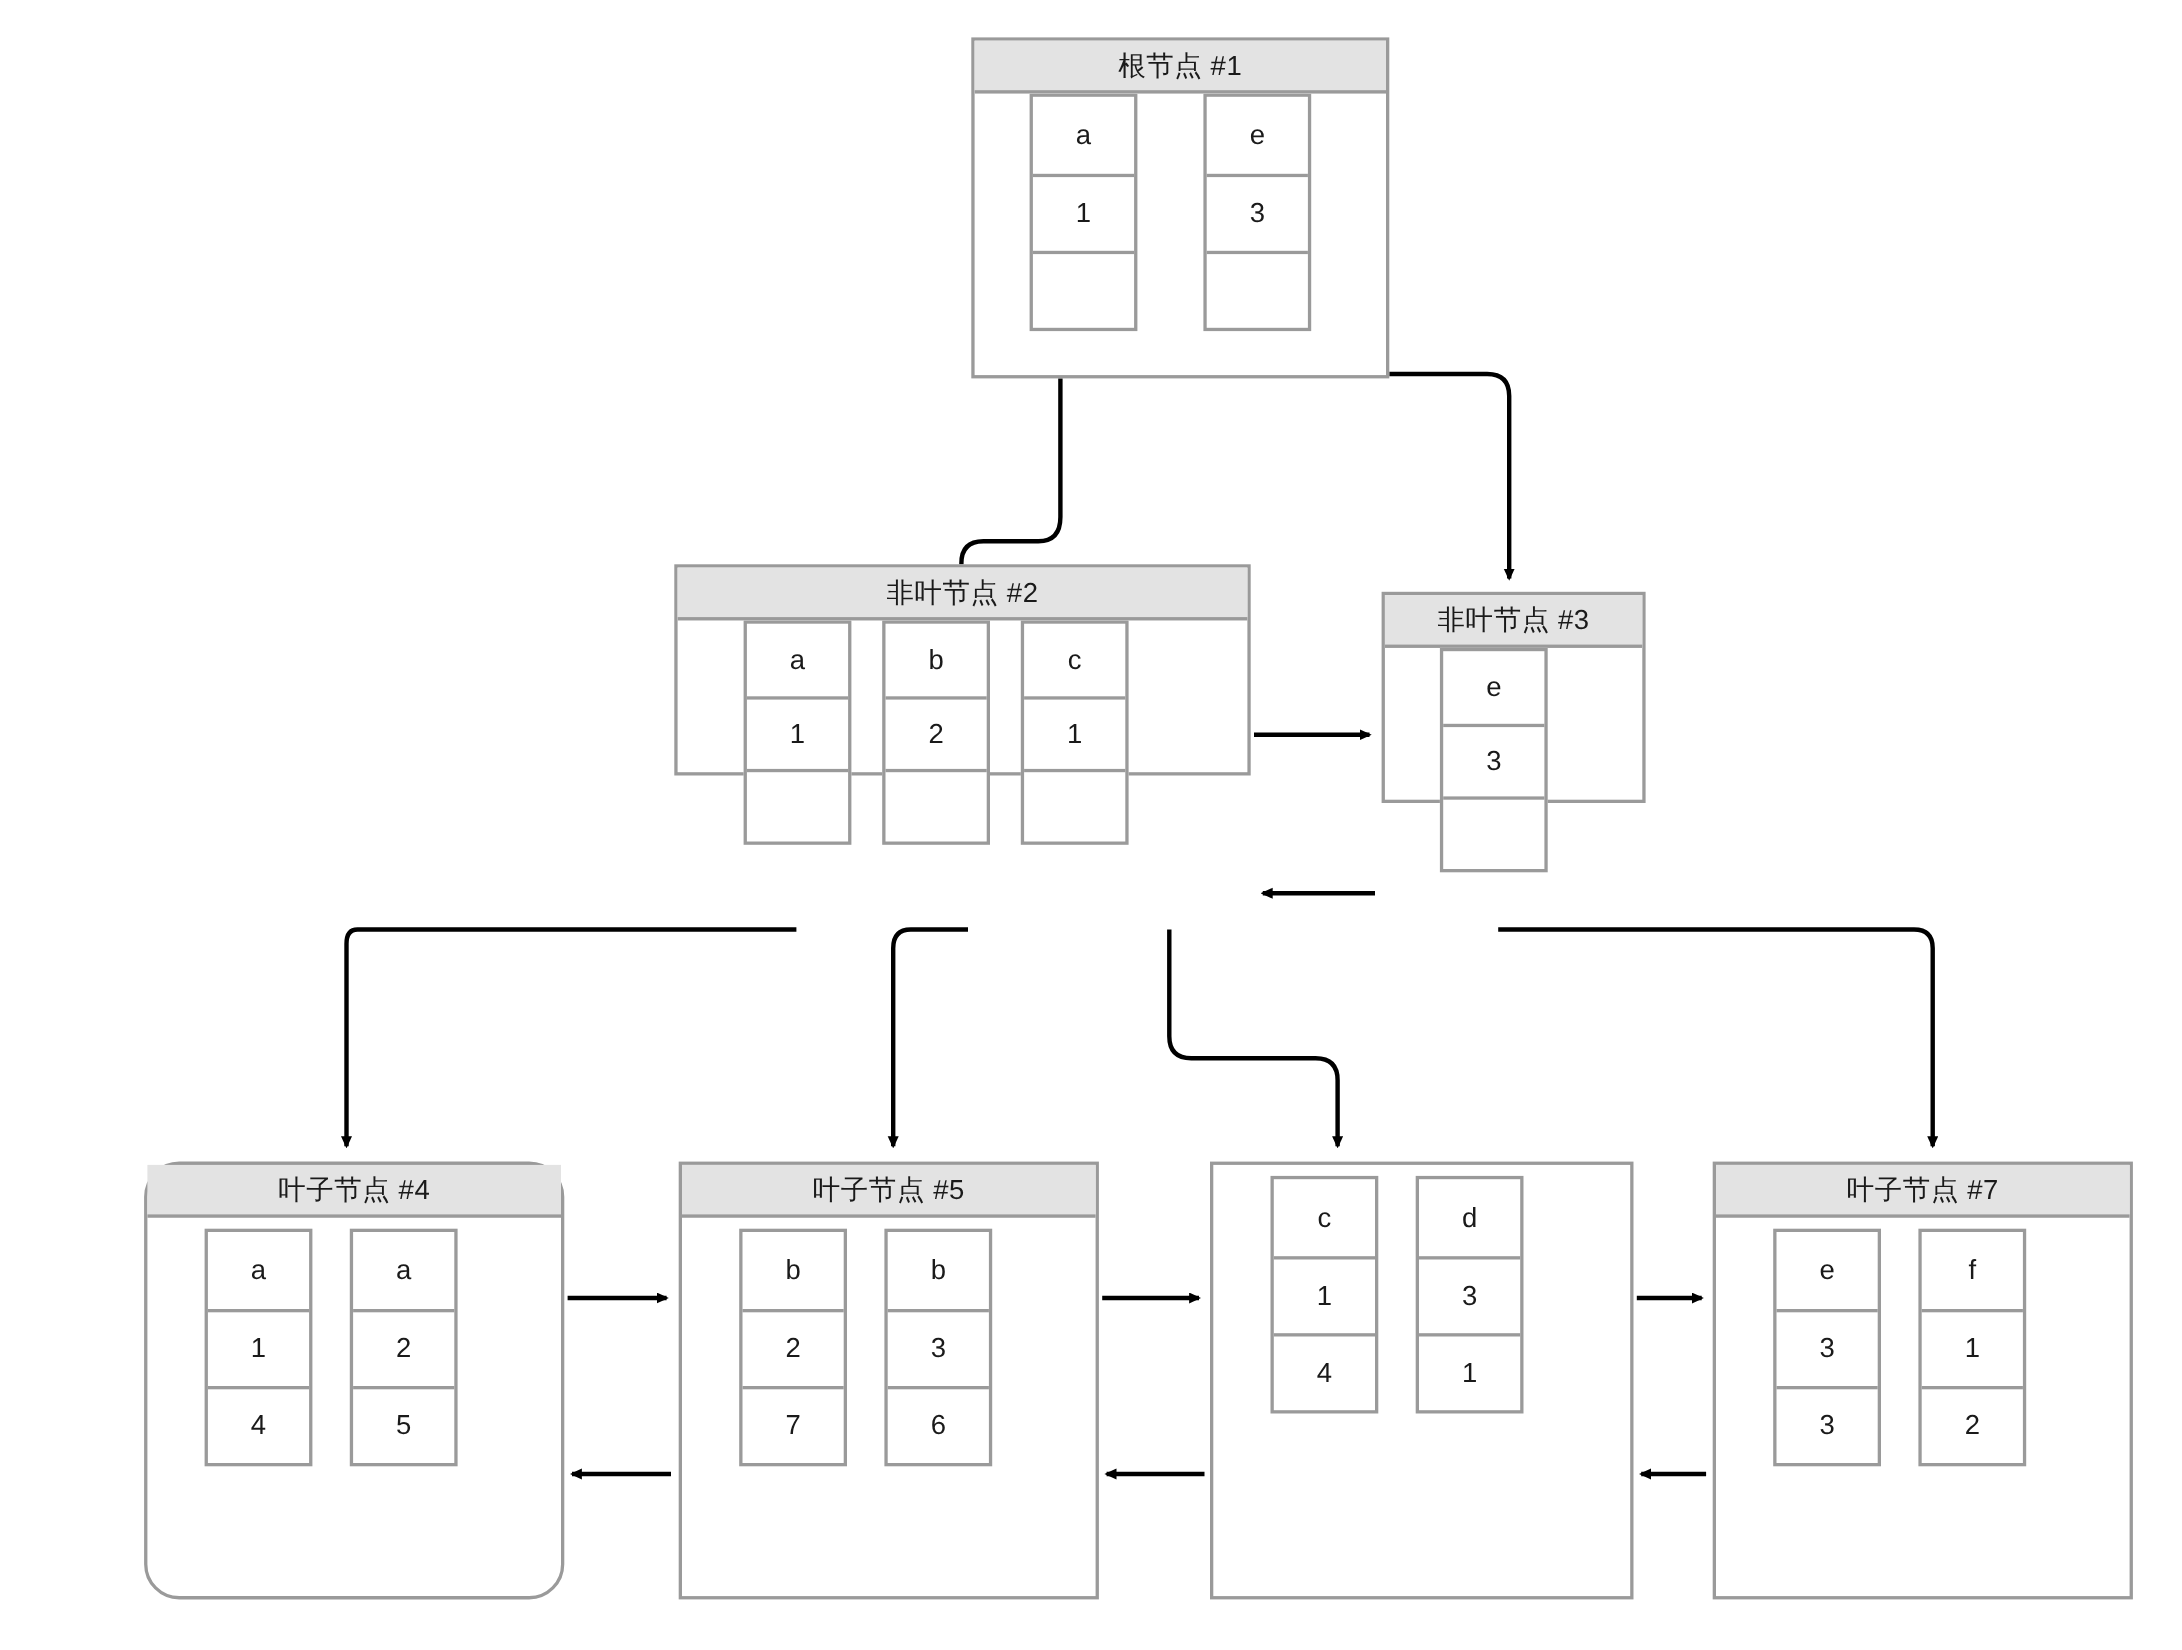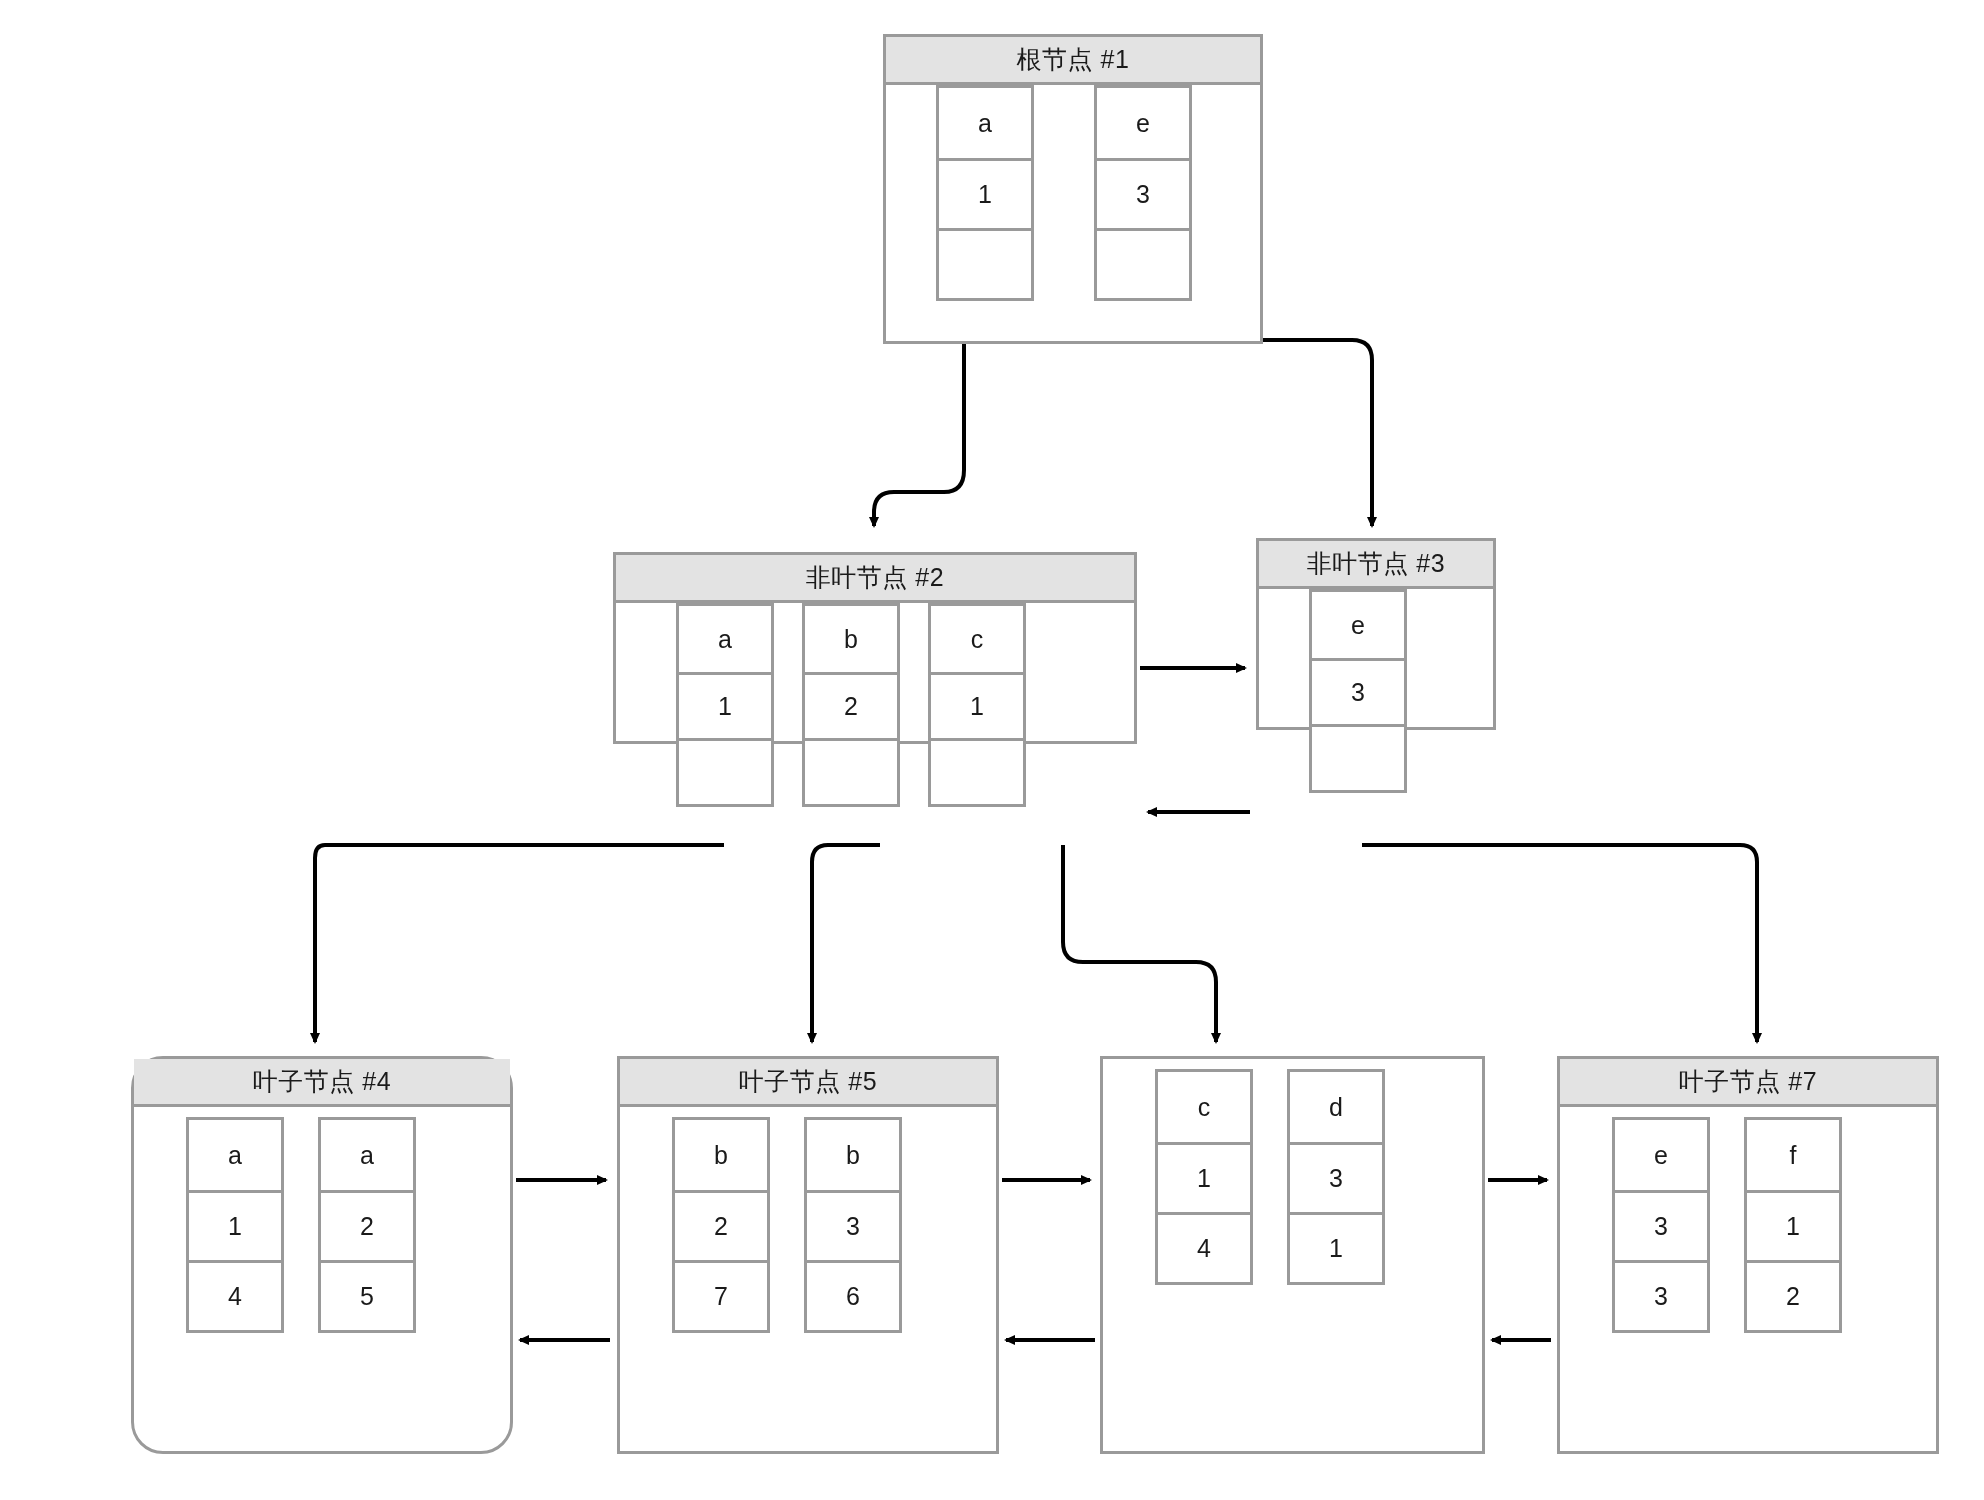--- a/index.html
+++ b/index.html
@@ -66,21 +66,21 @@
   .entry .slot.ptr { }
 
   
   #node-1 { left: 851px; top: 34px; width: 380px; height: 310px; margin-left: 32px; }
   #node-1 .cells { left: 50px; top: 0px; }
   #node-1 .entry { width: 98px; }
   #node-1 .entry .slot { height: 70px; }
   #node-1 .gap { width: 60px; }
 
   
-  #node-2 { left: 613px; top: 552px; width: 524px; height: 192px; }
+  #node-2 { left: 613px; top: 513px; width: 524px; height: 192px; }
   #node-2 .cells { left: 60px; top: 0px; }
   #node-2 .entry { width: 98px; }
   #node-2 .entry .slot { height: 66px; }
   #node-2 .gap { width: 28px; }
 
   #node-3 { left: 1256px; top: 538px; width: 240px; height: 192px; }
   #node-3 .cells { left: 50px; top: 0px; }
   #node-3 .entry { width: 98px; }
   #node-3 .entry .slot { height: 66px; }
 

